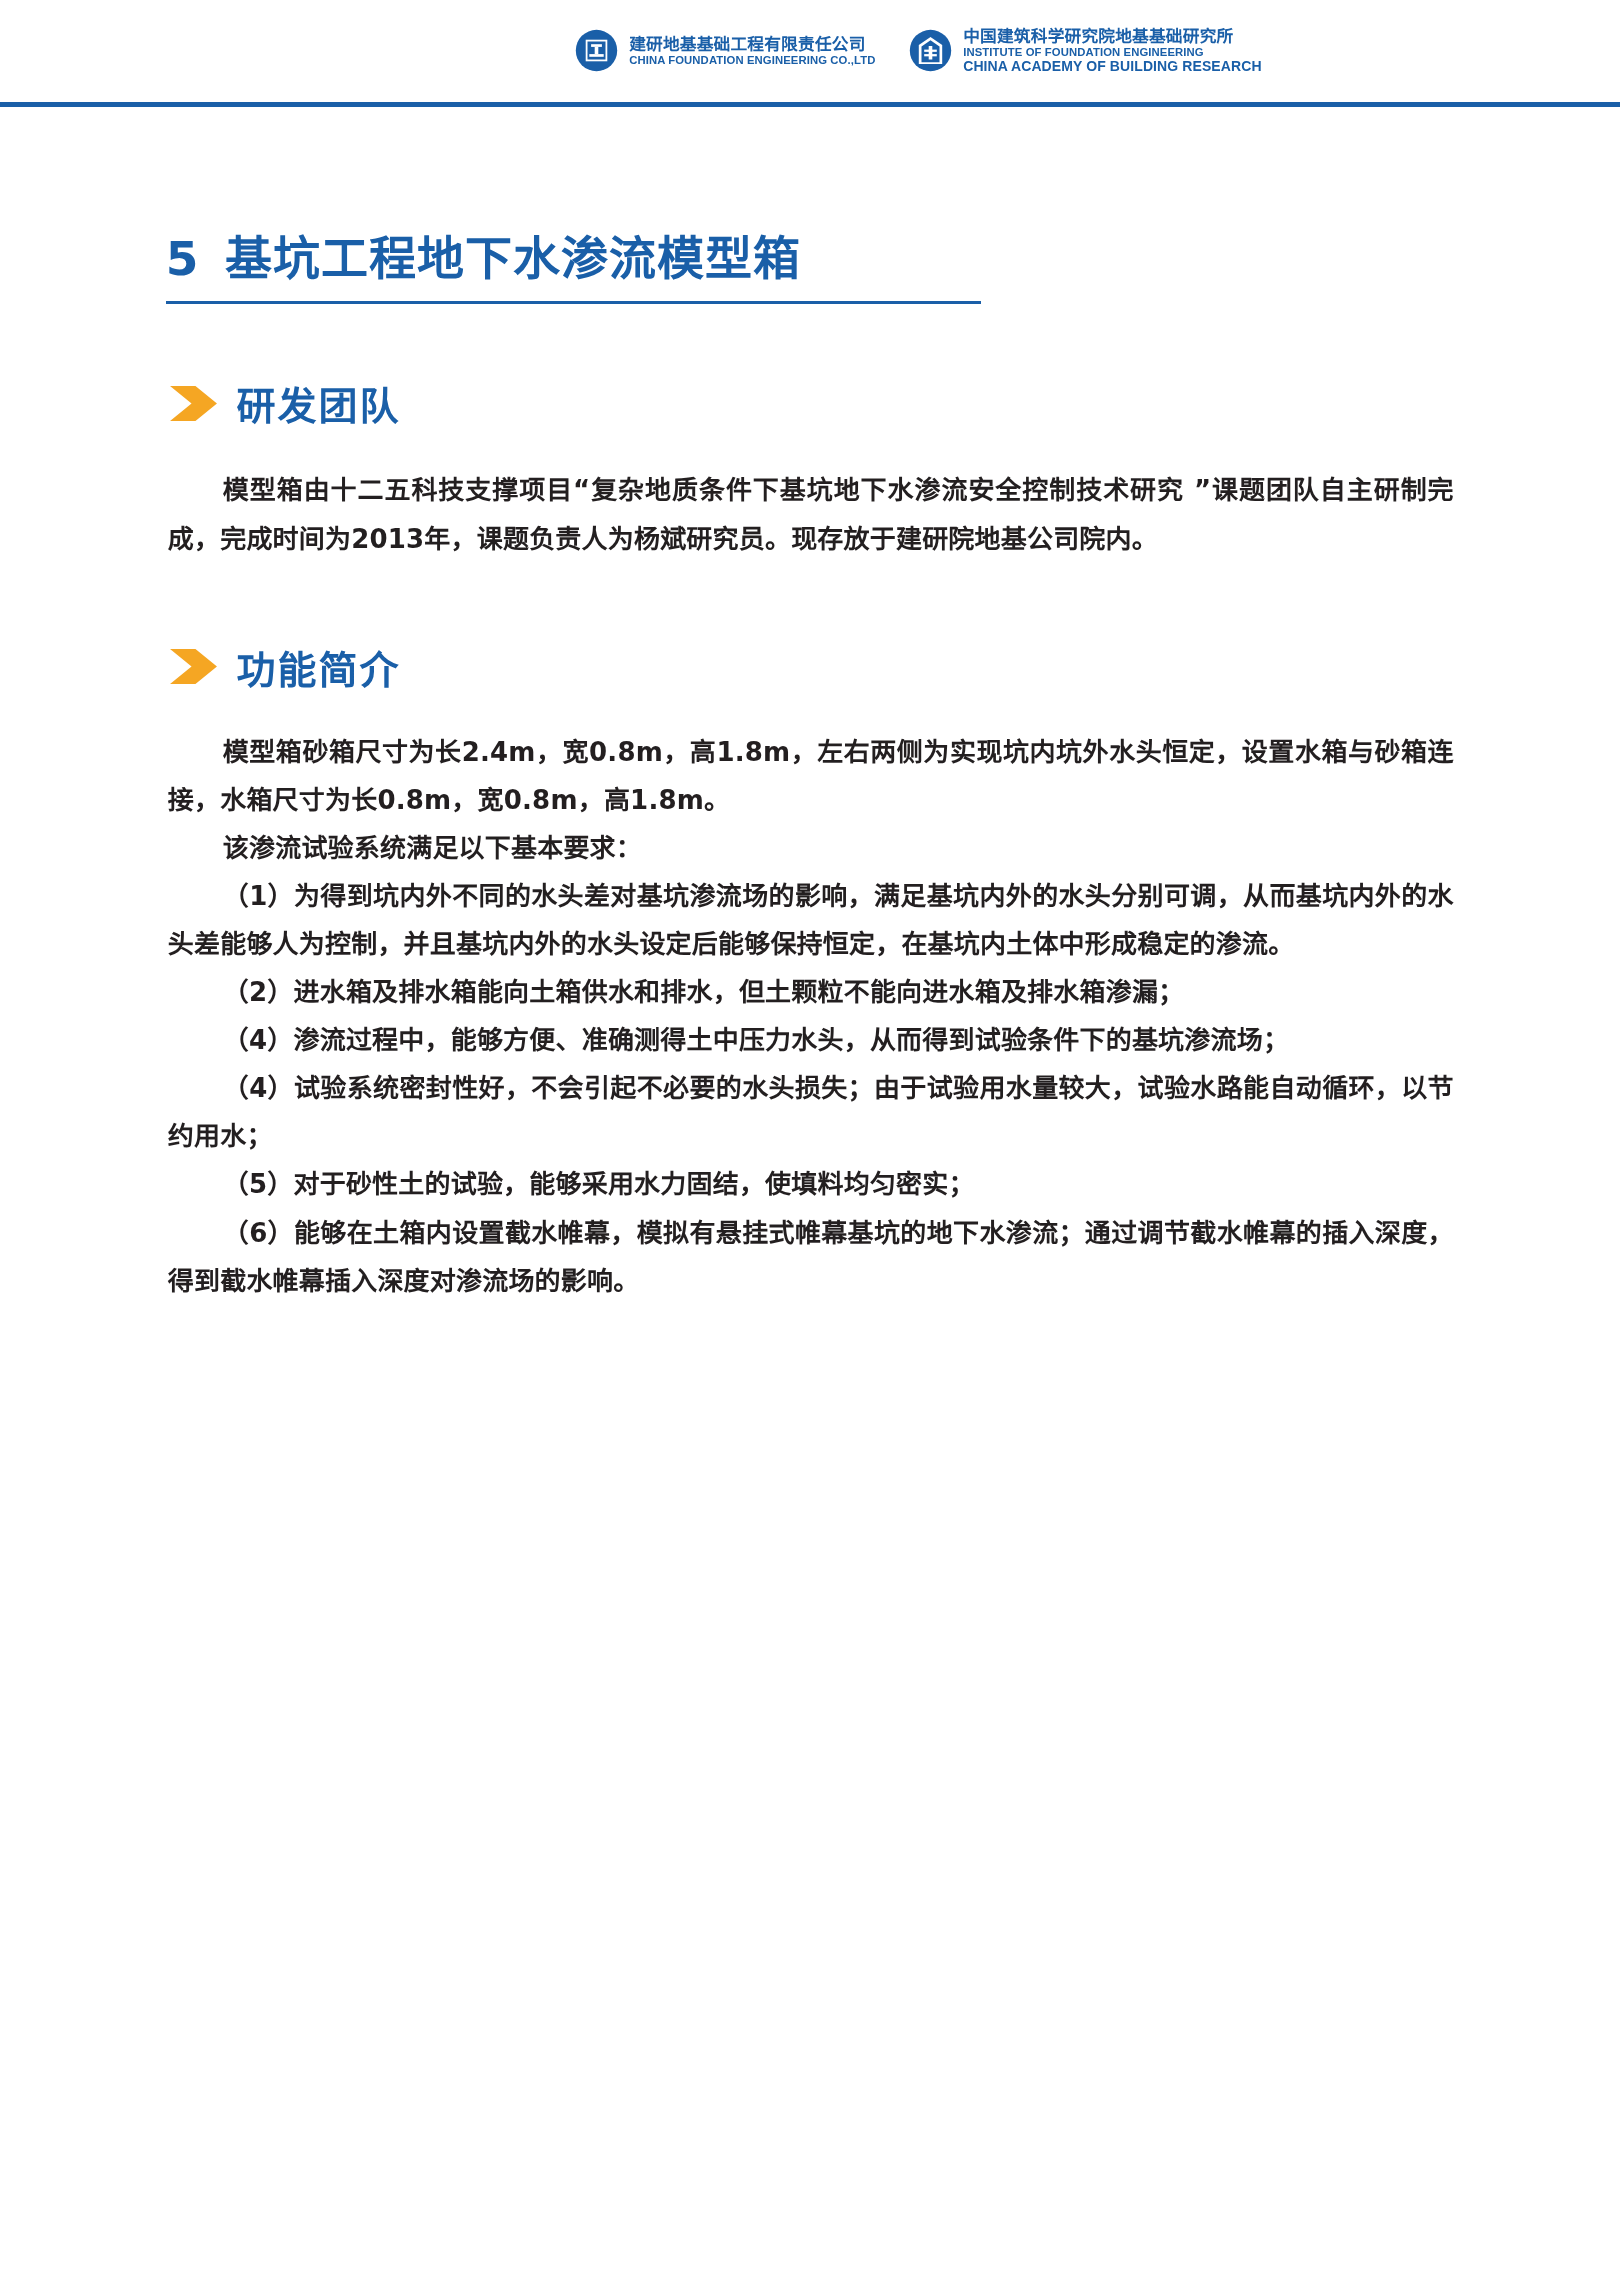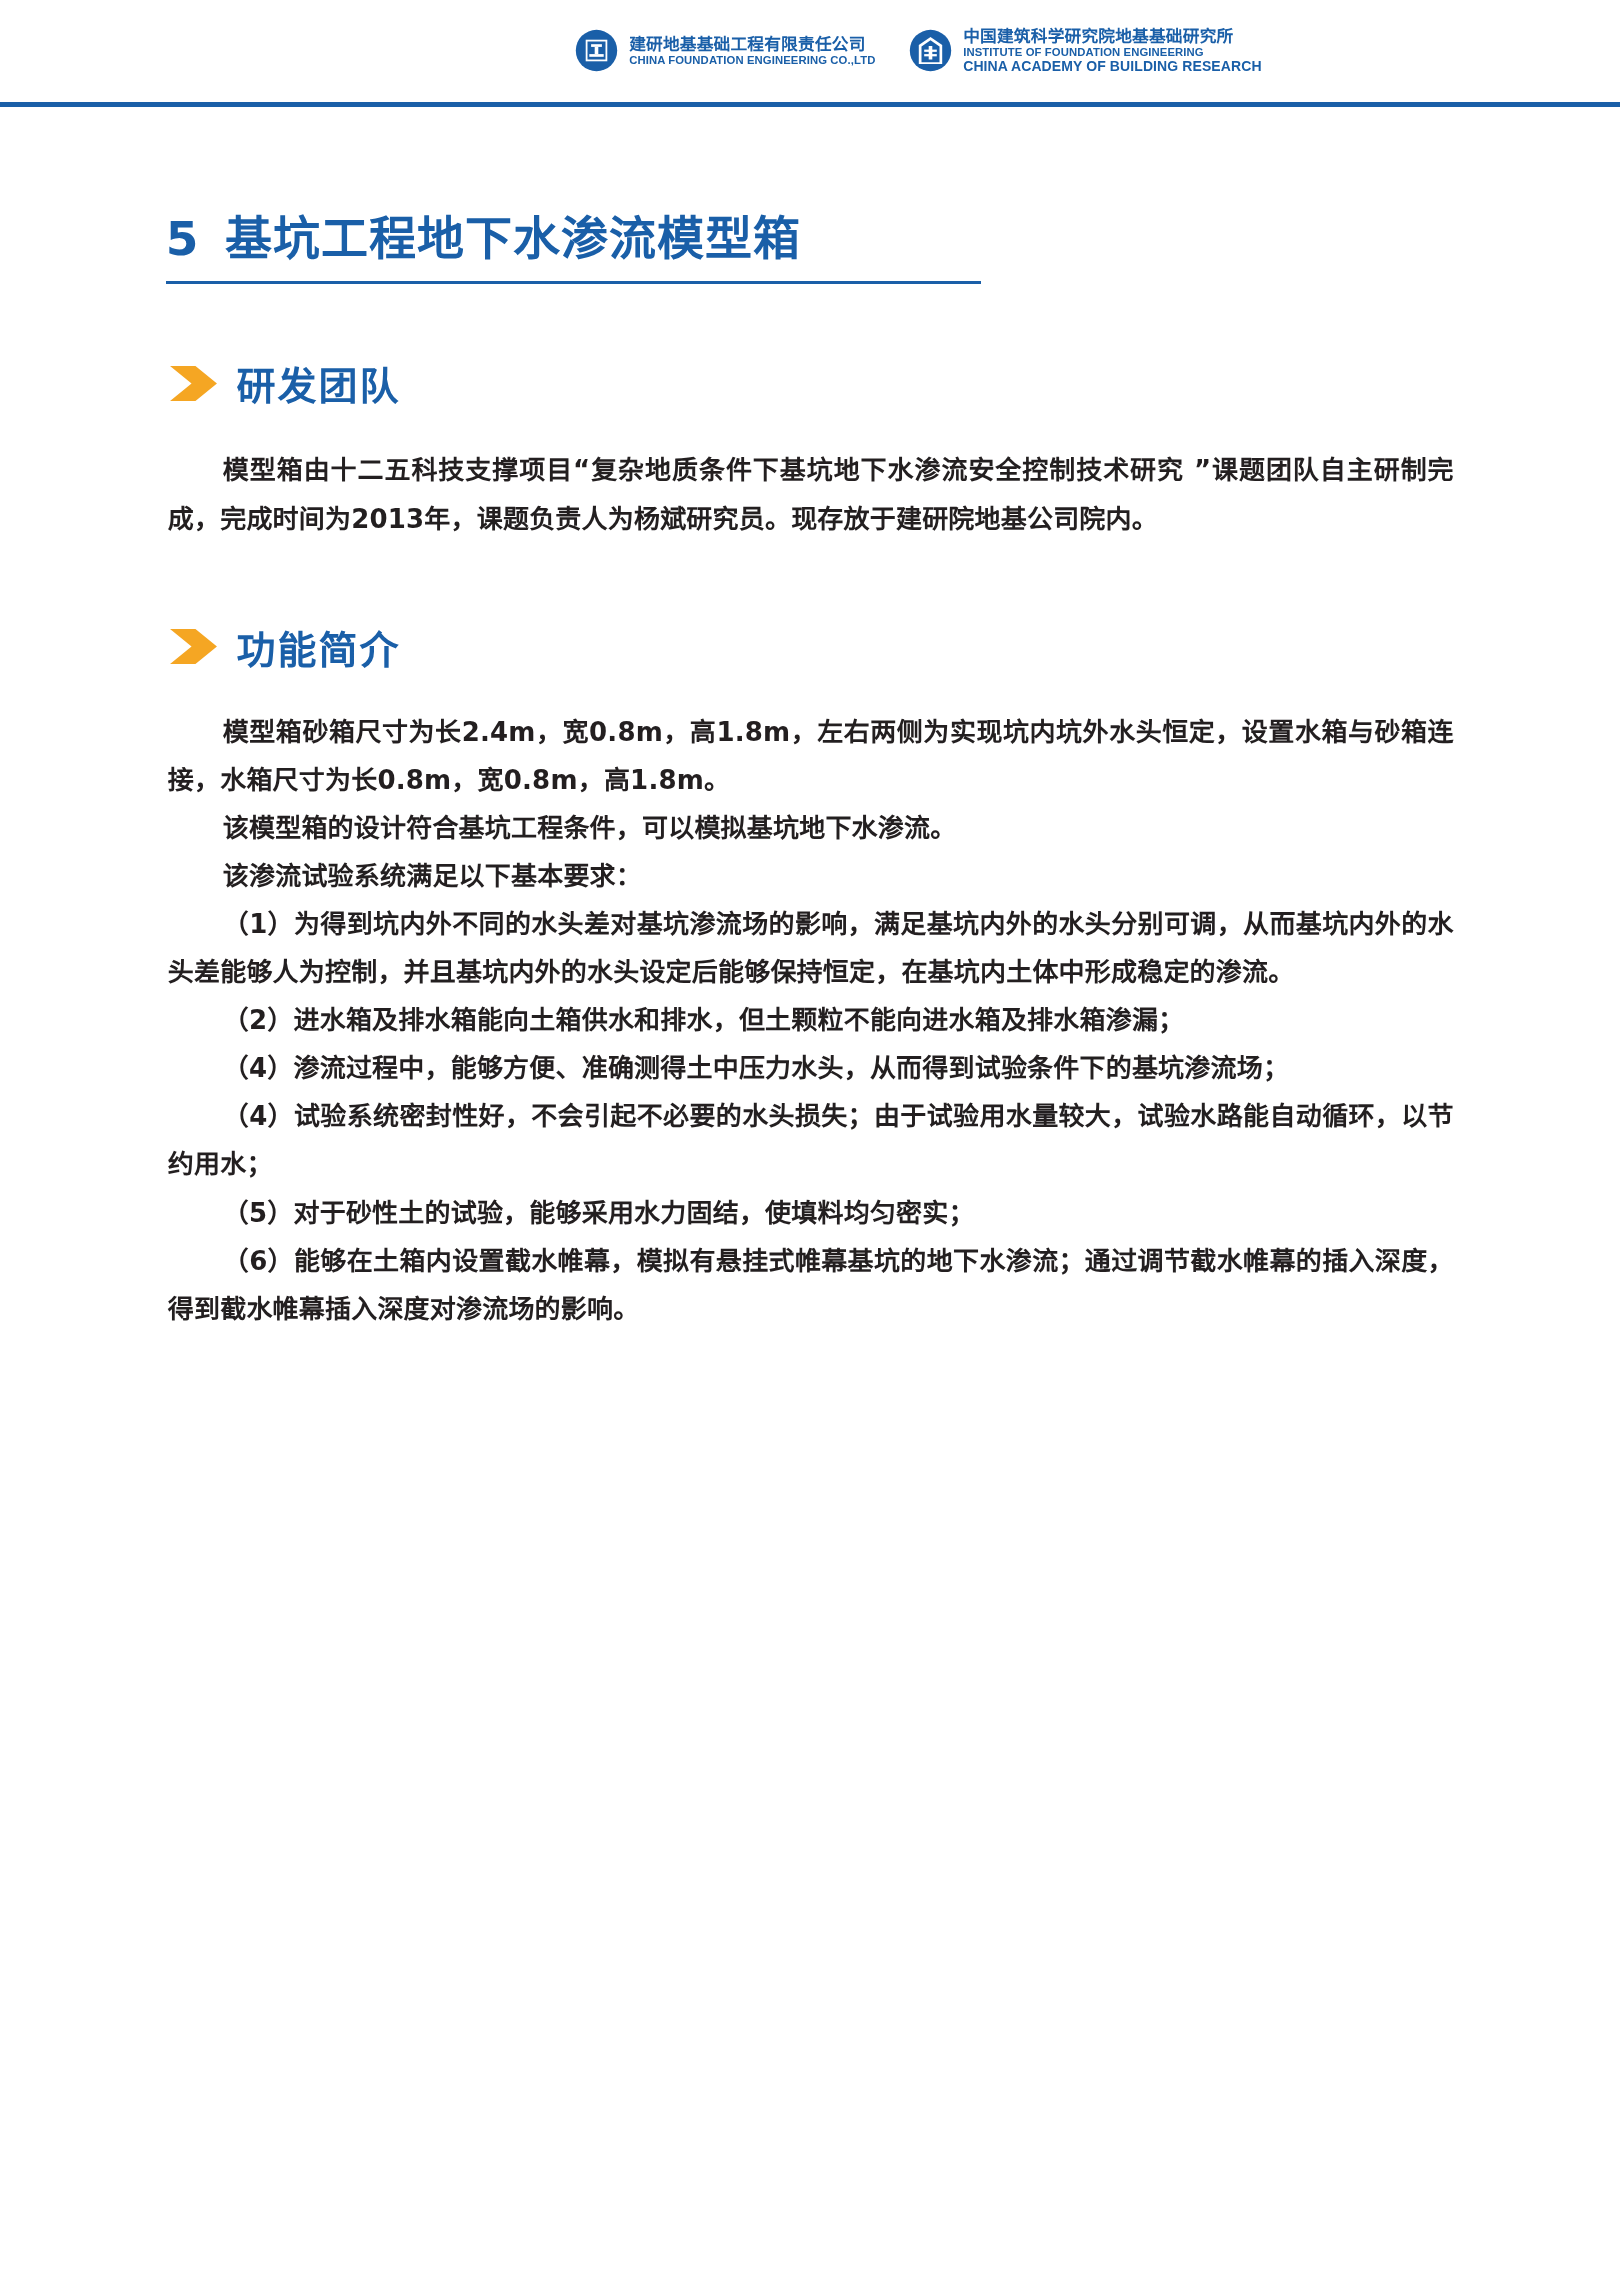--- a/index.html
+++ b/index.html
@@ -98,20 +98,21 @@
     position: relative;
     margin: 0 auto;
     width: 1304px;
     padding-top: 103px;
   }
   
   .doc-title-wrap {
     position: relative;
     width: 814px;
     margin-left: 7.8px;
+    margin-top: 20px;
   }
   .doc-title {
     font-family: "DejaVu Sans", "Liberation Sans", sans-serif;
     font-size: 47px;
     font-weight: bold;
     color: #1a5fa8;
     letter-spacing: 1px;
     white-space: nowrap;
     line-height: 1.25;
   }
@@ -235,21 +236,20 @@
 
       <div class="section-head head-func">
         <svg class="sec-arrow" viewBox="0 0 52 44">
           <path d="M2 4 L28 4 L50 22 L28 40 L2 40 L24 22 Z" fill="#f5a623"></path>
         </svg>
         <span class="sec-title">功能简介</span>
       </div>
 
       <div class="para-block func-para">
         <p class="body-text indent">模型箱砂箱尺寸为长2.4m，宽0.8m，高1.8m，左右两侧为实现坑内坑外水头恒定，设置水箱与砂箱连接，水箱尺寸为长0.8m，宽0.8m，高1.8m。</p>
-        <p class="body-text indent gap-sm">该模型箱的设计符合基坑工程条件，可以模拟基坑地下水渗流。</p>
         <p class="body-text indent gap-sm">该渗流试验系统满足以下基本要求：</p>
         <p class="body-text indent gap-sm">（1）为得到坑内外不同的水头差对基坑渗流场的影响，满足基坑内外的水头分别可调，从而基坑内外的水头差能够人为控制，并且基坑内外的水头设定后能够保持恒定，在基坑内土体中形成稳定的渗流。</p>
         <p class="body-text indent gap-sm">（2）进水箱及排水箱能向土箱供水和排水，但土颗粒不能向进水箱及排水箱渗漏；</p>
         <p class="body-text indent gap-sm">（4）渗流过程中，能够方便、准确测得土中压力水头，从而得到试验条件下的基坑渗流场；</p>
         <p class="body-text indent gap-sm">（4）试验系统密封性好，不会引起不必要的水头损失；由于试验用水量较大，试验水路能自动循环，以节约用水；</p>
         <p class="body-text indent gap-sm">（5）对于砂性土的试验，能够采用水力固结，使填料均匀密实；</p>
         <p class="body-text indent gap-sm">（6）能够在土箱内设置截水帷幕，模拟有悬挂式帷幕基坑的地下水渗流；通过调节截水帷幕的插入深度，得到截水帷幕插入深度对渗流场的影响。</p>
       </div>
 
     </div>

